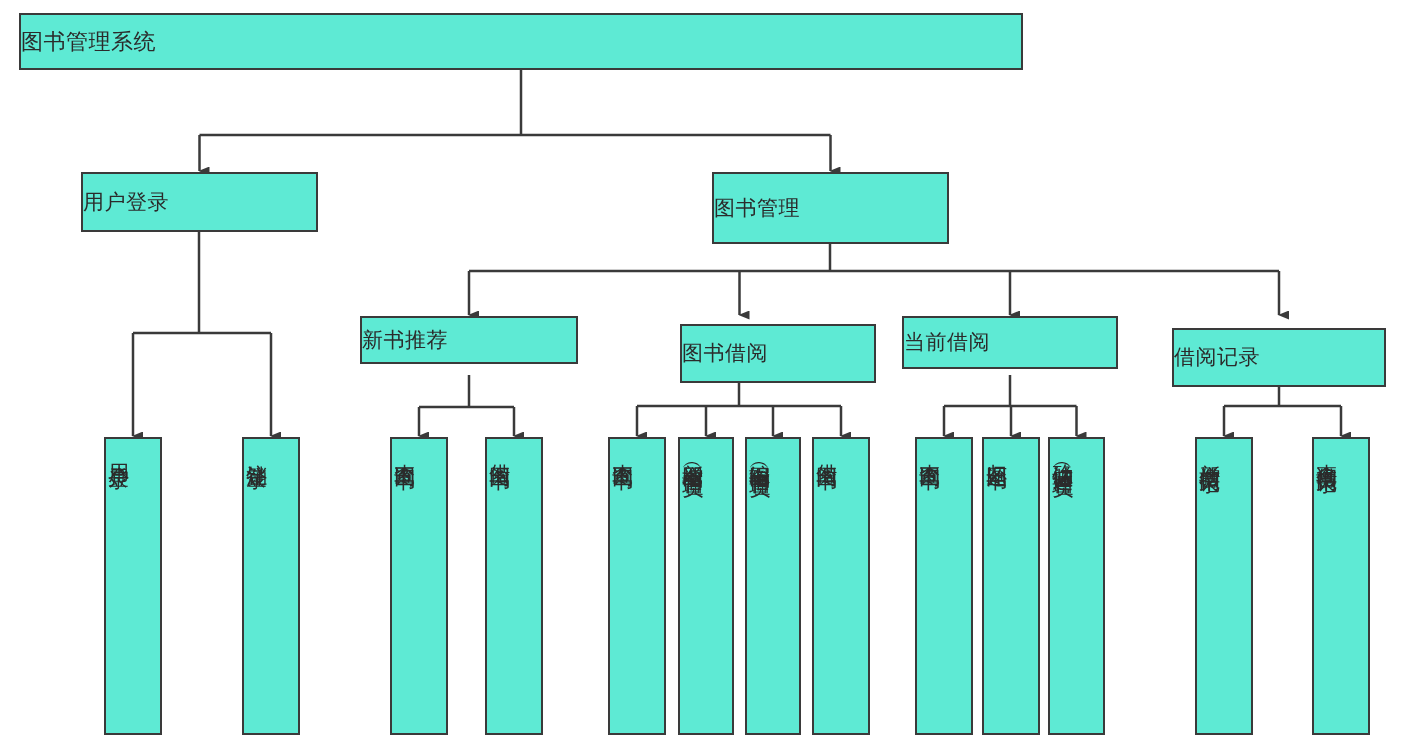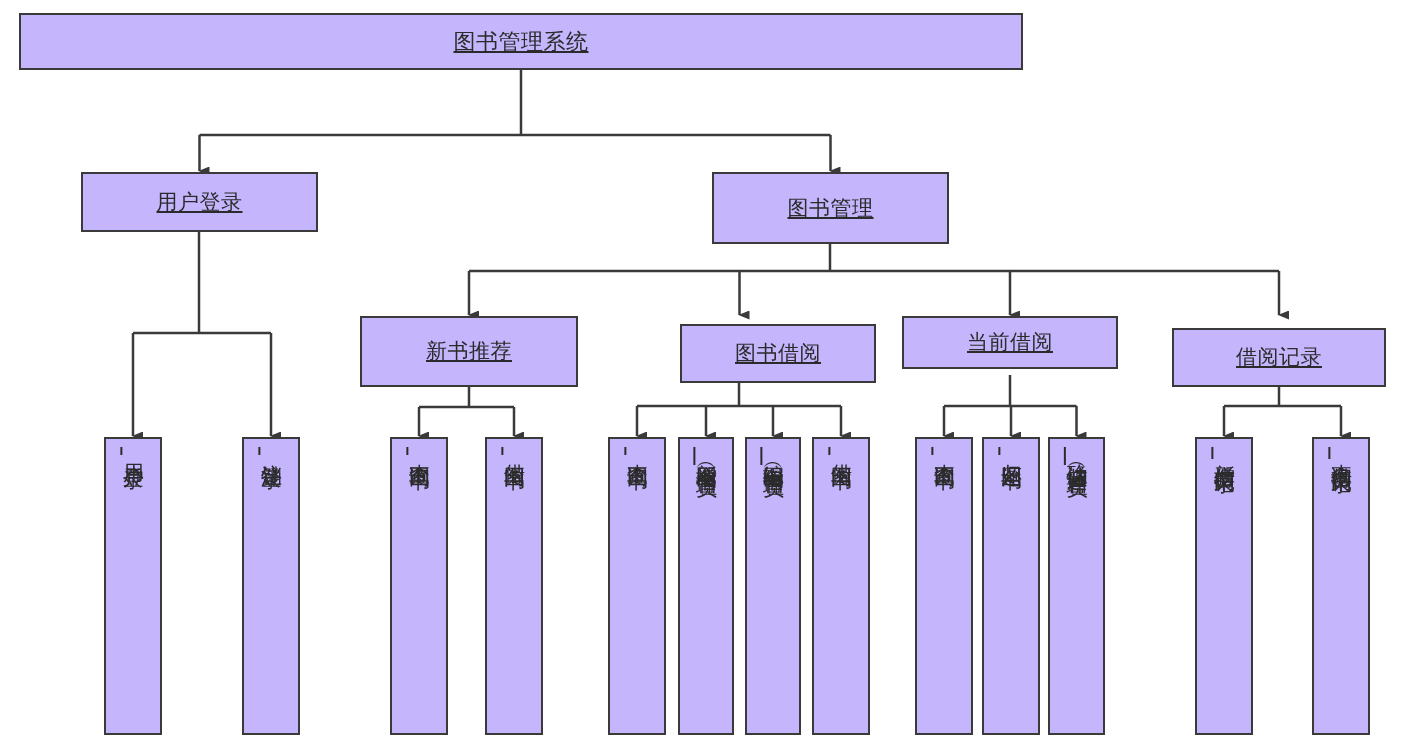--- a/index.html
+++ b/index.html
@@ -21,26 +21,25 @@
     position: absolute;
     left: 0;
     top: 0;
     width: 1405px;
     height: 747px;
   }
   .node {
     position: absolute;
     box-sizing: border-box;
     border: 2px solid #3a3a3a;
-    background: #c4b5fd;
+    background: #5eead4;
     display: flex;
     align-items: center;
-    justify-content: center;
+    justify-content: flex-start;
     color: #2b2b2b;
-    text-decoration: underline;
   }
   .node-label {
     display: block;
     text-align: center;
     line-height: 1.18;
     letter-spacing: 0.5px;
   }
   .node.horiz .node-label {
     writing-mode: horizontal-tb;
     font-size: 21px;
@@ -115,21 +114,21 @@
   <div id="node-layer">
       <div class="node horiz root" style="left: 19px; top: 13px; width: 1004px; height: 57px;">
         <span class="node-label">图书管理系统</span>
       </div>
       <div class="node horiz" style="left: 81px; top: 172px; width: 237px; height: 60px;">
         <span class="node-label">用户登录</span>
       </div>
       <div class="node horiz" style="left: 712px; top: 172px; width: 237px; height: 72px;">
         <span class="node-label">图书管理</span>
       </div>
-      <div class="node horiz" style="left: 360px; top: 316px; width: 218px; height: 71px;">
+      <div class="node horiz" style="left: 360px; top: 316px; width: 218px; height: 48px;">
         <span class="node-label">新书推荐</span>
       </div>
       <div class="node horiz" style="left: 632px; top: 324px; width: 196px; height: 59px; margin-left: 48px;">
         <span class="node-label">图书借阅</span>
       </div>
       <div class="node horiz" style="left: 902px; top: 316px; width: 216px; height: 53px;">
         <span class="node-label">当前借阅</span>
       </div>
       <div class="node horiz" style="left: 1172px; top: 328px; width: 214px; height: 59px;">
         <span class="node-label">借阅记录</span>

